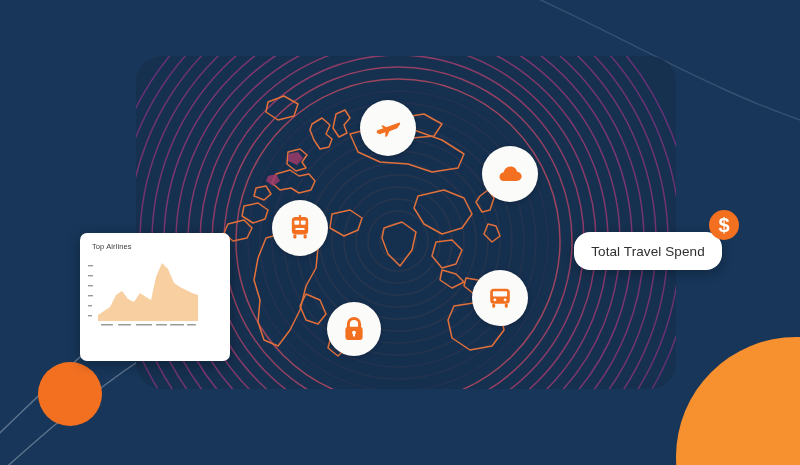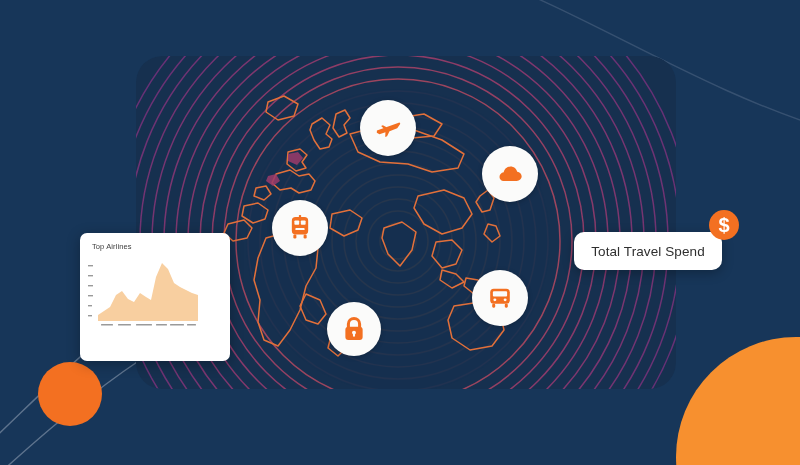--- a/index.html
+++ b/index.html
@@ -36,21 +36,21 @@
     padding:12px;overflow:hidden;
   }
   #chart-title{
     position:absolute;left:12px;top:9px;
     font-size:7.5px;color:#3d3d3d;letter-spacing:.1px;
   }
   #chart-plot{position:absolute;left:8px;top:24px;width:110px;height:72px;}
   #chart-plot svg{width:100%;height:100%;display:block;}
   #spend-pill{
     position:absolute;left:574px;top:232px;width:148px;height:38px;
-    background:#ffffff;border-radius:10px;
+    background:#ffffff;border-radius:16px;
     box-shadow:0 3px 12px rgba(0,0,0,.28);
     display:flex;align-items:center;justify-content:center;
   }
   #spend-label{font-size:13.5px;color:#2f2f2f;letter-spacing:.1px;}
   #dollar-badge{
     position:absolute;left:708px;top:209px;width:32px;height:32px;
     border-radius:50%;display:flex;align-items:center;justify-content:center;
   }
   #dollar-badge svg{width:32px;height:32px;}
 </style>

